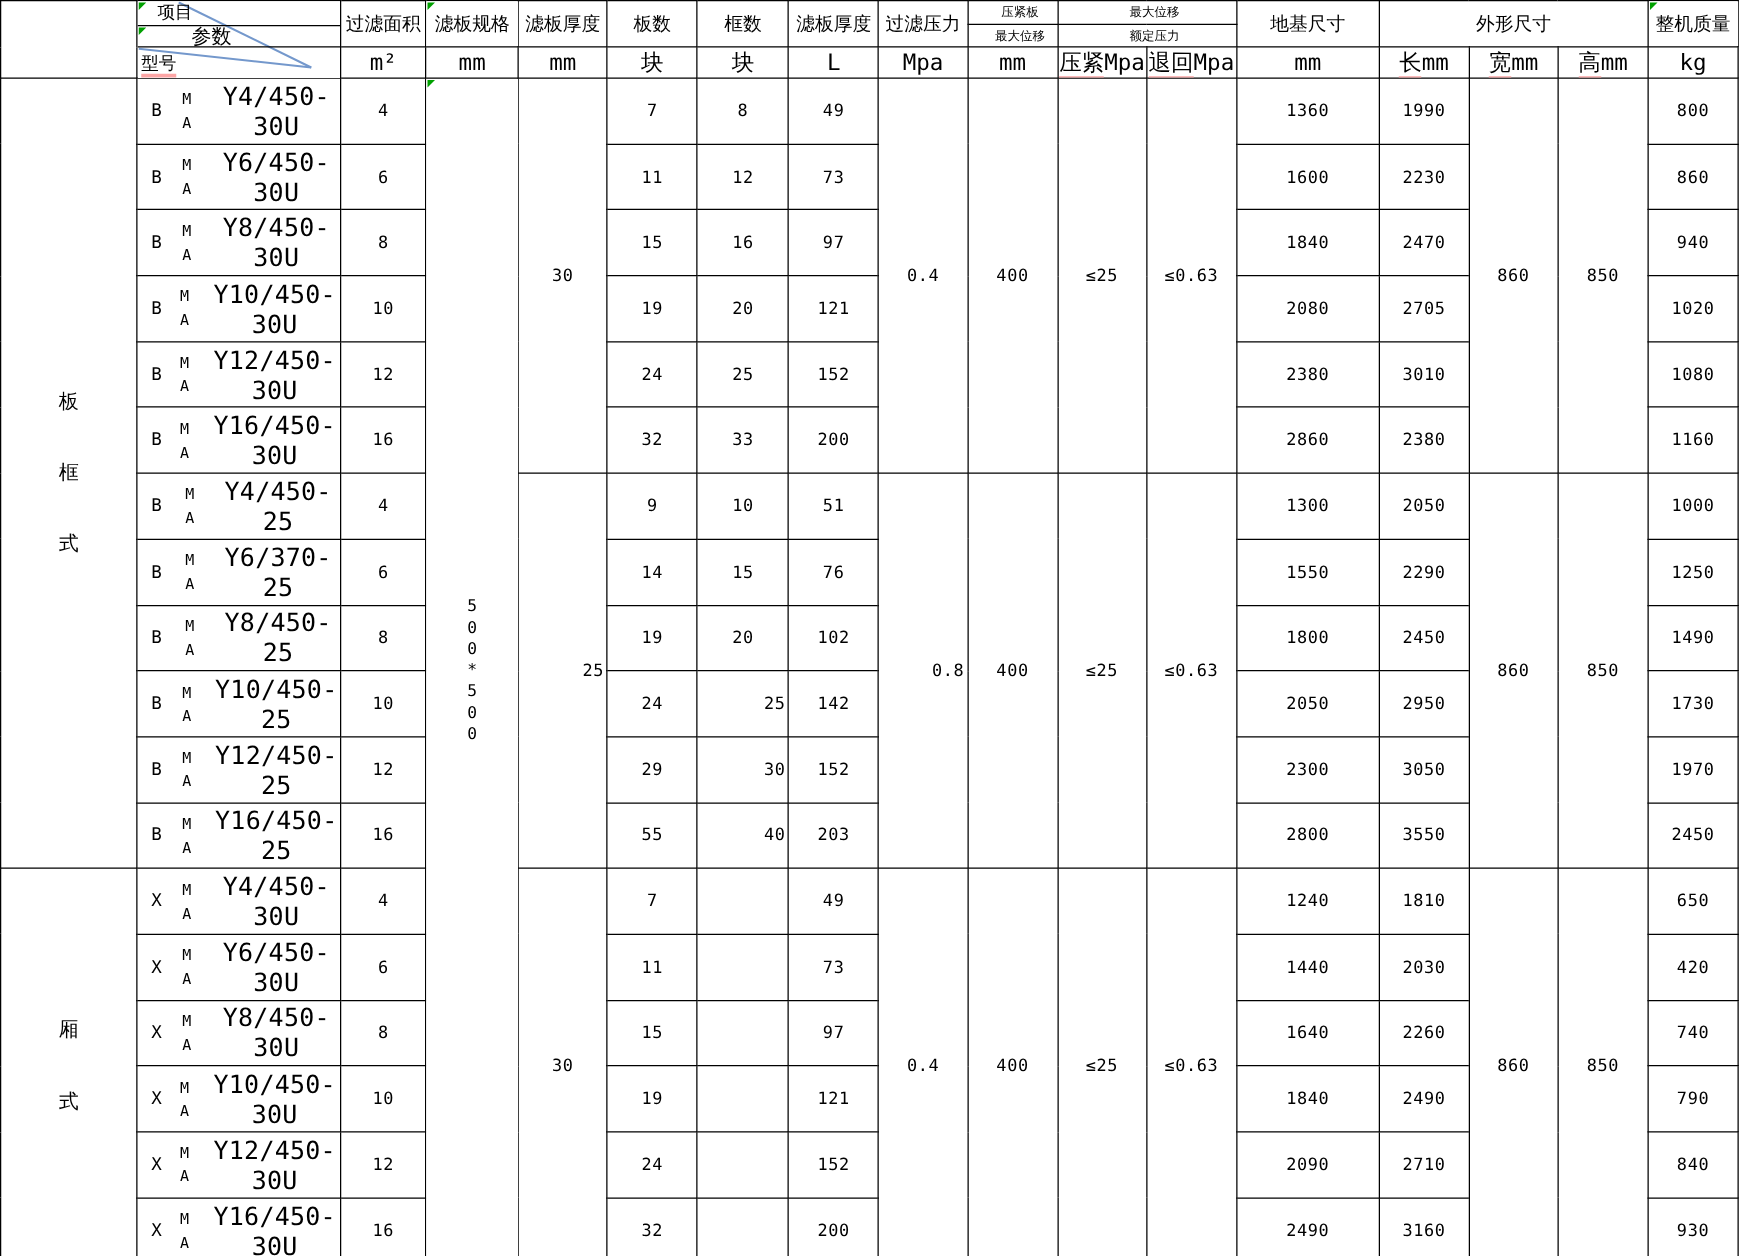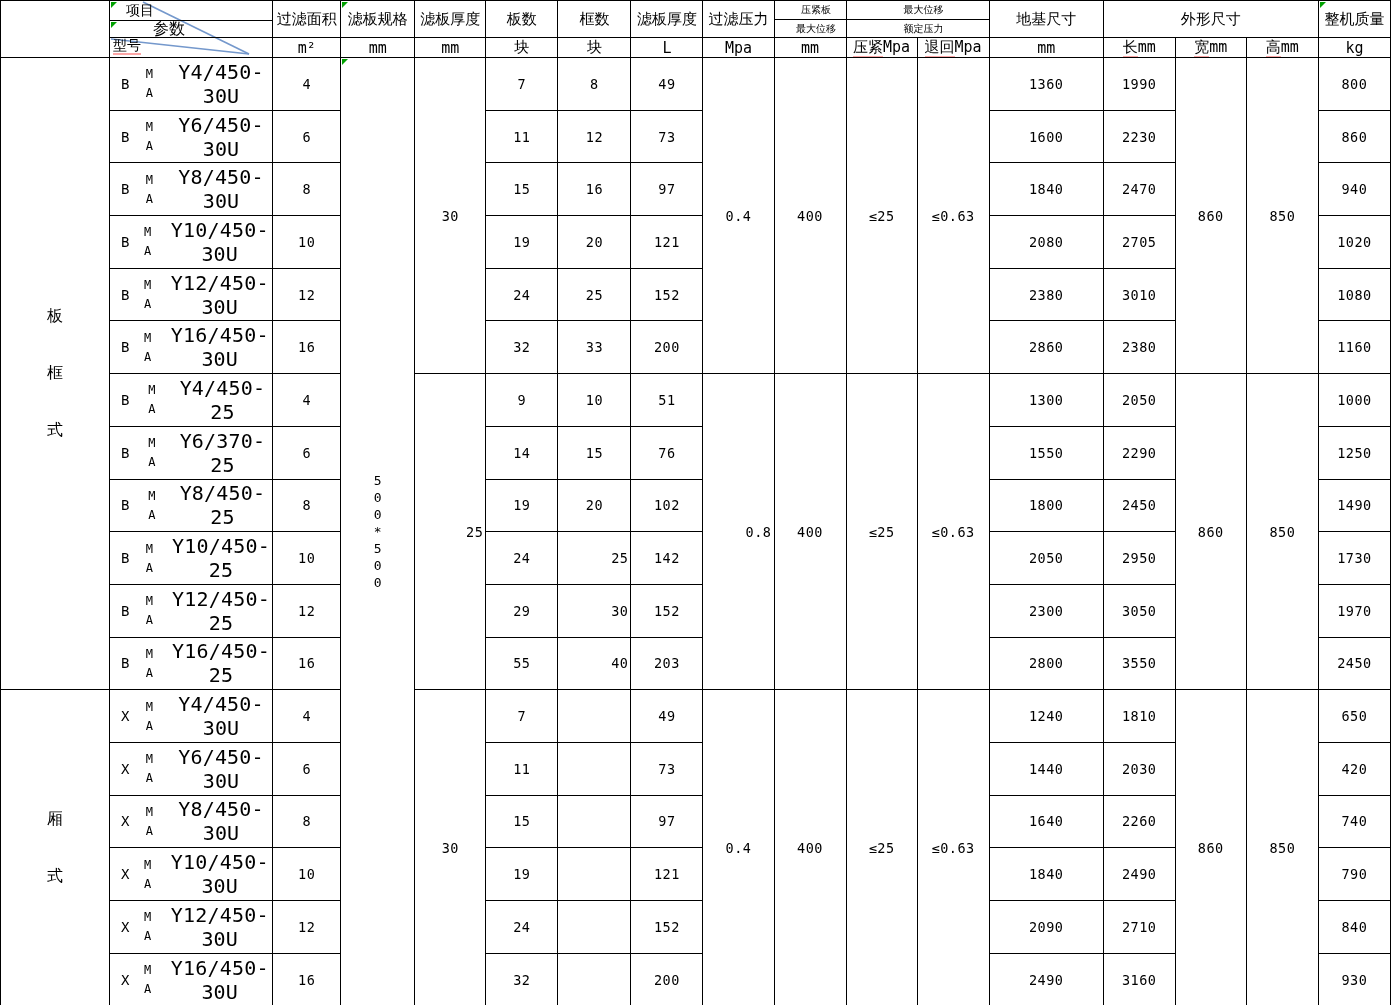--- a/index.html
+++ b/index.html
@@ -5,25 +5,25 @@
   html,body{margin:0;padding:0;background:#fff;}
   body{width:1392px;height:1005px;overflow:hidden;color:#000;
        font-family:"DejaVu Sans Mono","Liberation Mono","DejaVu Sans",sans-serif;}
   table{border-collapse:collapse;table-layout:fixed;width:1391px;margin:0;}
   th,td{border:1px solid #000;padding:0;text-align:center;vertical-align:middle;
         font-weight:normal;background:#fff;overflow:hidden;}
   tr.h1{height:19px;} tr.h2{height:18px;} tr.h3{height:19px;}
   tr.d{height:52.7px;}
   .hz{font-size:15px;}
   .hz2{font-size:10px;padding-left:12px;}
-  .unit{font-size:15px;margin-top:16px;}
+  .unit{font-size:18px;margin-top:16px;}
   .num{font-size:13.5px;letter-spacing:0.5px;}
   .right{text-align:right;padding-right:2px;}
   .rel{position:relative;}
-  .u{border-bottom:2px solid #fca5a5;padding-bottom:0px;}
+  .u{border-bottom:6px solid #fca5a5;padding-bottom:0px;}
   .gt{position:absolute;top:1px;left:1px;width:0;height:0;
       border-top:6px solid #00A000;border-right:6px solid transparent;}
   
   .corner{position:relative;padding:0;}
   .corner .diag{position:absolute;top:0;left:0;}
   .corner .diag line{stroke:#7498CC;stroke-width:1.6;}
   .c1{position:absolute;top:0;left:0;right:0;height:19px;line-height:18px;
       border-bottom:1px solid #000;font-size:14px;text-align:left;padding-left:16px;}
   .c2{position:absolute;top:20px;left:0;right:0;height:17px;line-height:16px;
       border-bottom:1px solid #000;font-size:16px;text-align:center;padding-right:44px;box-sizing:border-box;}

